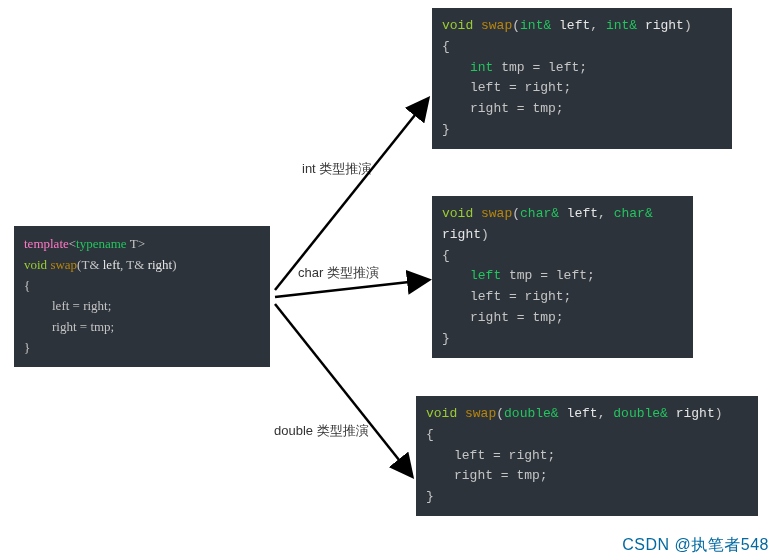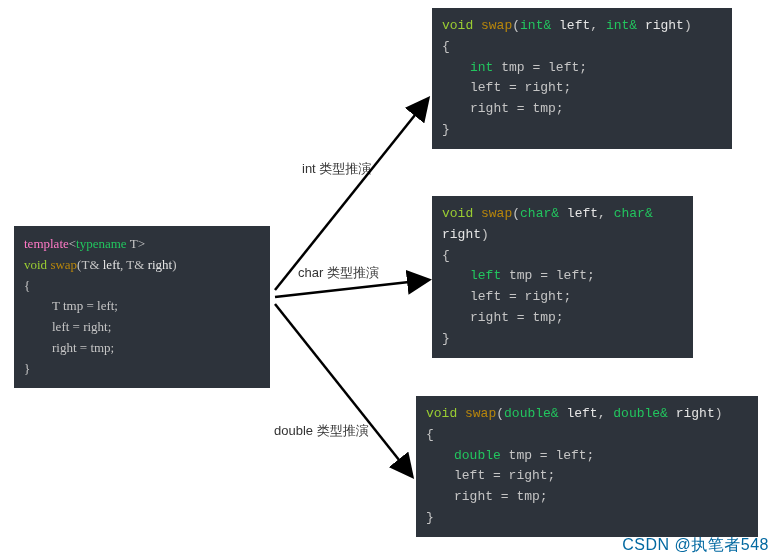--- a/index.html
+++ b/index.html
@@ -57,21 +57,20 @@
 <body>
 
 <div class="code-block" style="left:14px; top:226px; width:256px;font-family:Liberation Serif, serif;">
   <div>
     <span class="template">template</span><span class="angle">&lt;</span><span class="kw-type">typename</span><span class="id"> T</span><span class="angle">&gt;</span>
   </div>
   <div>
     <span class="kw-void">void</span><span class="fn-name"> swap</span><span class="punct">(</span><span class="id">T&amp; </span><span class="param">left</span><span class="punct">, </span><span class="id">T&amp; </span><span class="param">right</span><span class="punct">)</span>
   </div>
   <div class="punct">{</div>
-  <div><span class="indent"></span><span class="id">T </span><span class="id">tmp = left;</span></div>
   <div><span class="indent"></span><span class="id">left = right;</span></div>
   <div><span class="indent"></span><span class="id">right = tmp;</span></div>
   <div class="punct">}</div>
 </div>
 
 <div class="code-block" style="left:432px; top:8px; width:300px;">
   <div>
     <span class="kw-void">void</span><span class="fn-name"> swap</span><span class="punct">(</span><span class="kw-type">int&amp;</span><span class="param"> left</span><span class="punct">, </span><span class="kw-type">int&amp;</span><span class="param"> right</span><span class="punct">)</span>
   </div>
   <div class="punct">{</div>
@@ -90,21 +89,20 @@
   <div><span class="indent"></span><span class="id">left = right;</span></div>
   <div><span class="indent"></span><span class="id">right = tmp;</span></div>
   <div class="punct">}</div>
 </div>
 
 <div class="code-block" style="left:416px; top:396px; width:342px;">
   <div>
     <span class="kw-void">void</span><span class="fn-name"> swap</span><span class="punct">(</span><span class="kw-type">double&amp;</span><span class="param"> left</span><span class="punct">, </span><span class="kw-type">double&amp;</span><span class="param"> right</span><span class="punct">)</span>
   </div>
   <div class="punct">{</div>
-  <div><span class="indent"></span><span class="kw-type">double </span><span class="id">tmp = left;</span></div>
   <div><span class="indent"></span><span class="id">left = right;</span></div>
   <div><span class="indent"></span><span class="id">right = tmp;</span></div>
   <div class="punct">}</div>
 </div>
 
 <div class="arrow-label" style="left:302px; top:160px;">int 类型推演</div>
 <div class="arrow-label" style="left:298px; top:264px;">char 类型推演</div>
 <div class="arrow-label" style="left:274px; top:422px;">double 类型推演</div>
 
 <svg class="arrows">

